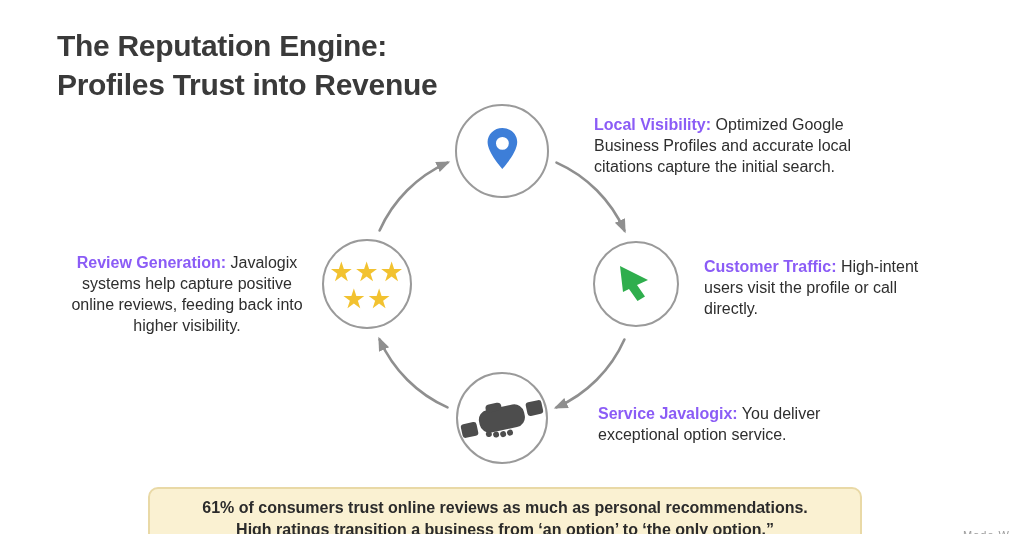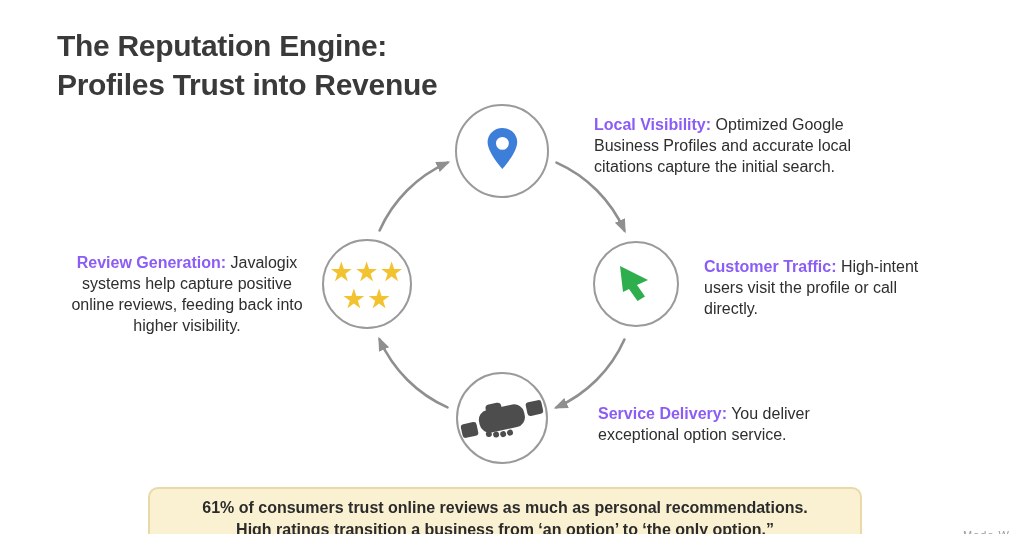--- a/index.html
+++ b/index.html
@@ -110,21 +110,21 @@
   <b>Local Visibility:</b>
   <span>Optimized Google Business Profiles and accurate local citations capture the initial search.</span>
 </div>
 
 <div class="abs node-text text-customer">
   <b>Customer Traffic:</b>
   <span>High-intent users visit the profile or call directly.</span>
 </div>
 
 <div class="abs node-text text-service">
-  <b>Service Delivery:</b>
+  <b>Service Javalogix:</b>
   <span>You deliver exceptional option service.</span>
 </div>
 
 <div class="abs node-text text-review">
   <b>Review Generation:</b>
   <span>Javalogix systems help capture positive online reviews, feeding back into higher visibility.</span>
 </div>
 
 <div class="abs banner">
   <div>61% of consumers trust online reviews as much as personal recommendations.</div>

